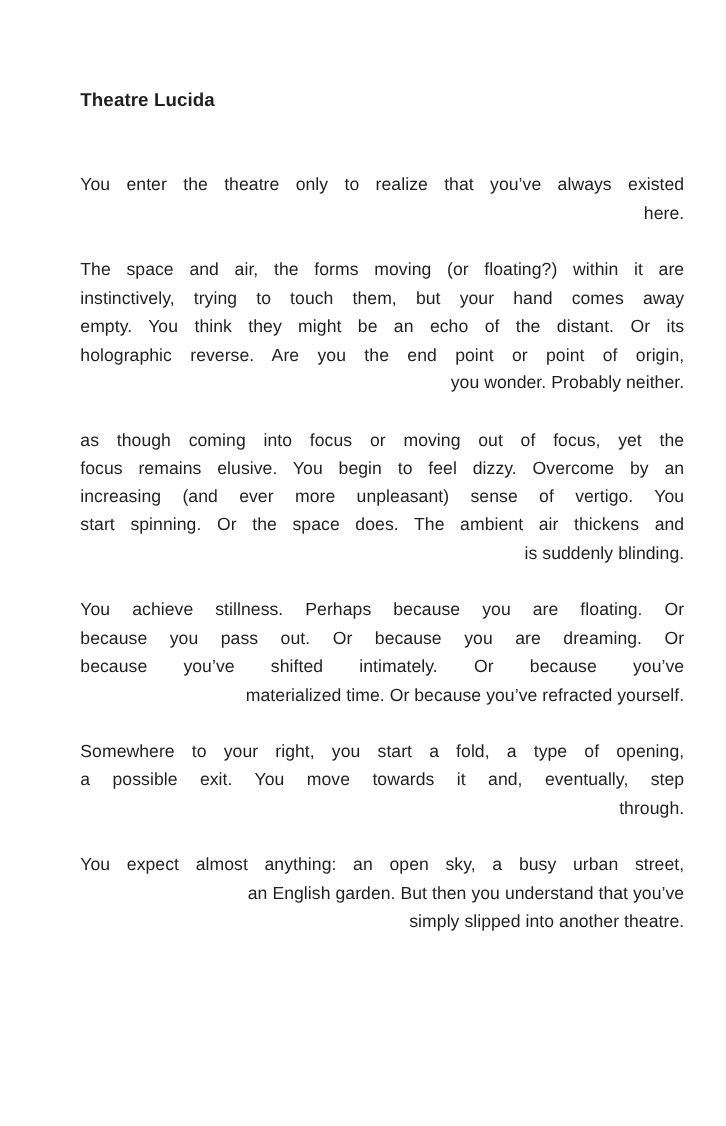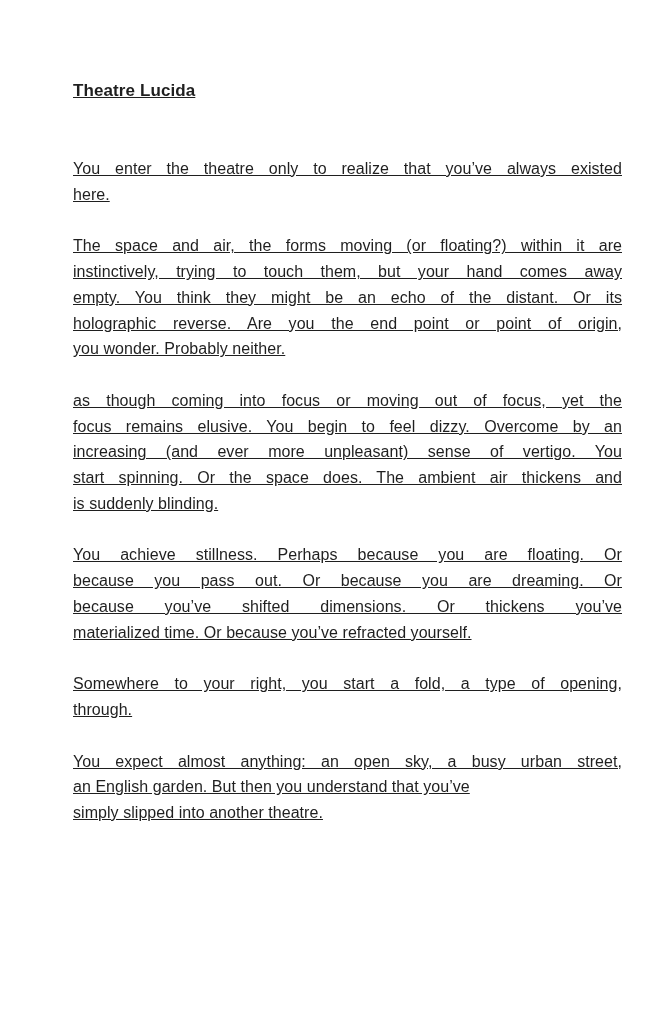--- a/index.html
+++ b/index.html
@@ -11,38 +11,37 @@
     position: relative;
     width: 660px;
     height: 1024px;
     background: #ffffff;
     overflow: hidden;
     font-family: "Liberation Sans", "DejaVu Sans", sans-serif;
     color: #1f1f1f;
   }
   .content {
     padding: 78px 38px 0 73px;
-    text-decoration: underline;
   }
   .title {
     font-size: 17px;
     font-weight: bold;
     line-height: 26px;
     margin: 0 0 52px 0;
     letter-spacing: 0.1px;
   }
   .para {
     margin: 0 0 26px 0;
     font-size: 16px;
     line-height: 25.7px;
     letter-spacing: 0.05px;
   }
   .ln {
     display: block;
-    text-align: left;
+    text-align: right;
   }
   .ln.j {
     text-align: justify;
     text-align-last: justify;
   }
 </style>
 </head>
 <body>
 
 <div class="page">
@@ -67,26 +66,27 @@
       <span class="ln j">as though coming into focus or moving out of focus, yet the</span>
       <span class="ln j">focus remains elusive. You begin to feel dizzy. Overcome by an</span>
       <span class="ln j">increasing (and ever more unpleasant) sense of vertigo. You</span>
       <span class="ln j">start spinning. Or the space does. The ambient air thickens and</span>
       <span class="ln">is suddenly blinding.</span>
     </p>
 
     <p class="para">
       <span class="ln j">You achieve stillness. Perhaps because you are floating. Or</span>
       <span class="ln j">because you pass out. Or because you are dreaming. Or</span>
-      <span class="ln j">because you’ve shifted dimensions. Or thickens you’ve</span>
+      <span class="ln j">because you’ve shifted intimately. Or because you’ve</span>
       <span class="ln">materialized time. Or because you’ve refracted yourself.</span>
     </p>
 
     <p class="para">
       <span class="ln j">Somewhere to your right, you start a fold, a type of opening,</span>
+      <span class="ln j">a possible exit. You move towards it and, eventually, step</span>
       <span class="ln">through.</span>
     </p>
 
     <p class="para">
       <span class="ln j">You expect almost anything: an open sky, a busy urban street,</span>
       <span class="ln">an English garden. But then you understand that you’ve</span>
       <span class="ln">simply slipped into another theatre.</span>
     </p>
 
   </div>

